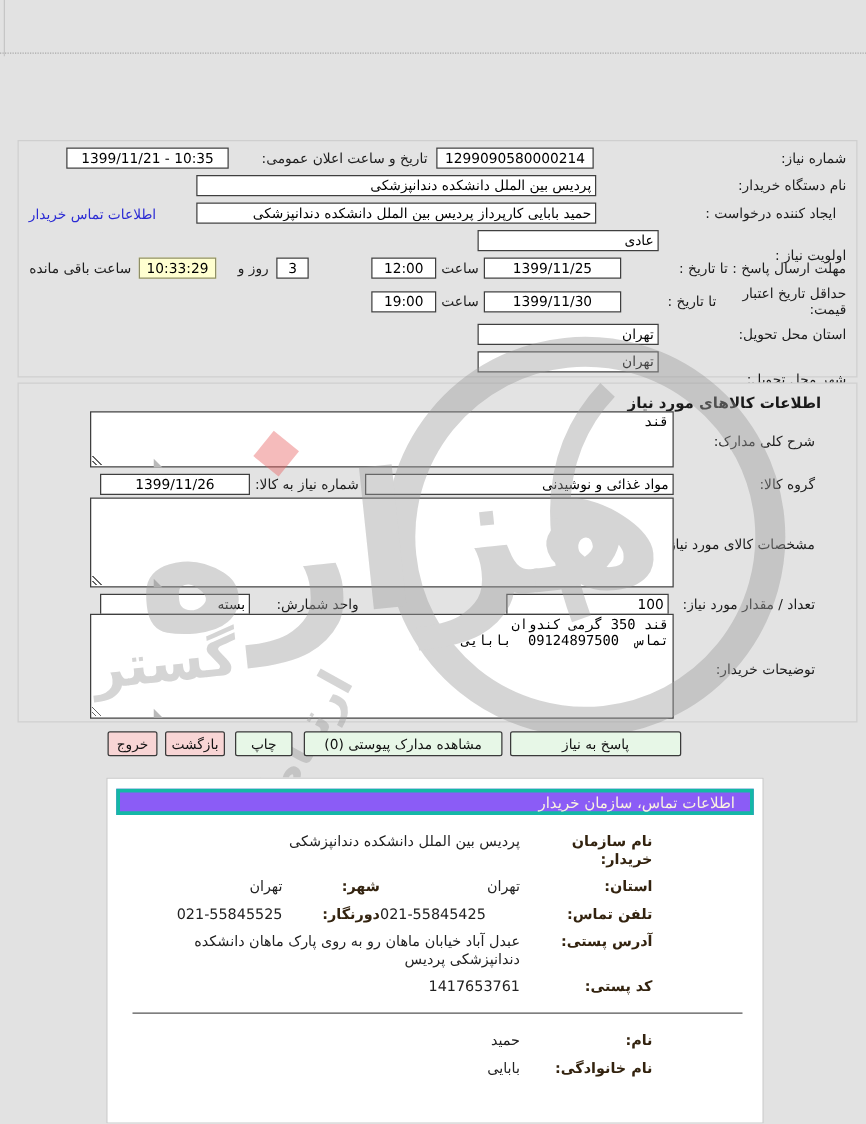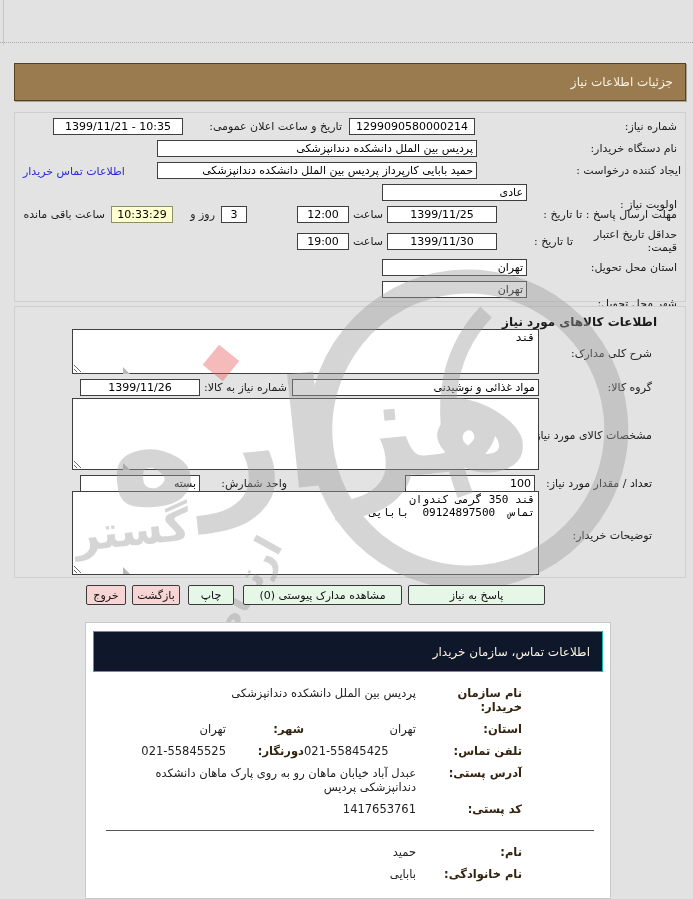--- a/index.html
+++ b/index.html
@@ -34,55 +34,52 @@
   .btn{position:absolute;height:20px;border:1px solid #3a3a3a;border-radius:2px;font-size:11px;
     font-family:"DejaVu Sans",sans-serif;color:#111;cursor:pointer;z-index:6;padding:0;}
   .btn.green{background:#e7f7e7;}
   .btn.pink{background:#f8d5d5;}
 
   #watermark{position:absolute;left:30px;top:268px;width:620px;height:370px;z-index:5;pointer-events:none;
     opacity:.42;transform:rotate(-6deg);}
 
   #contact-card{position:absolute;left:85px;top:622px;width:526px;height:277px;background:#ffffff;
     border:1px solid #c9c9c9;box-sizing:border-box;z-index:10;}
-  #bar2{position:relative;margin:8px 7px 0 7px;height:41px;background:#0f172a;border:1px solid #14b8a6;
+  #bar2{position:relative;margin:8px 7px 0 7px;height:21px;background:#8b5cf6;border:3px solid #14b8a6;
     color:#faf3e0;font-size:12px;display:flex;align-items:center;padding:0 12px;box-sizing:border-box;}
   .c-row{display:flex;direction:rtl;align-items:flex-start;padding:0 88px 0 12px;margin-top:8px;
     font-size:11.5px;color:#222;line-height:14px;}
   .c-label{width:106px;font-weight:bold;color:#33230f;flex:none;}
   .c-val{color:#222;}
   .c-val.num{direction:ltr;unicode-bidi:embed;}
   .c-label.second{width:78px;}
   .c-val.first{width:112px;}
   .c-hr{border:none;border-top:1px solid #555;margin:14px 16px 0 20px;}
   .c-heading{font-size:11.5px;font-weight:bold;color:#33230f;padding:0 88px 0 12px;margin-top:16px;}
 </style>
 </head>
 <body>
 
 <div id="screen">
 
   <div class="top-dotted"></div>
   <div class="left-edge-line"></div>
 
-  <div class="section-bar" id="bar1">
-    <span>جزئیات اطلاعات نیاز</span>
-  </div>
 
   <div class="fieldset" id="fs1">
 
     <span class="lbl" style="right:8px;top:7px;">شماره نیاز:</span>
     <input class="inp center" style="right: 210px; top: 5px; width: 126px;" readonly="" value="1299090580000214">
     <span class="lbl" style="right:343px;top:7px;">تاریخ و ساعت اعلان عمومی:</span>
     <input class="inp center" style="right: 502px; top: 5px; width: 130px;" readonly="" value="1399/11/21 - 10:35">
 
     <span class="lbl" style="right:8px;top:29px;">نام دستگاه خریدار:</span>
     <input class="inp rtl" style="right: 208px; top: 27px; width: 320px;" readonly="" value="پردیس بین الملل دانشکده دندانپزشکی">
 
-    <span class="lbl" style="right:4px;top:51px;">ایجاد کننده درخواست :</span>
+    <span class="lbl" style="right:16px;top:51px;">ایجاد کننده درخواست :</span>
     <input class="inp rtl" style="right: 208px; top: 49px; width: 320px;" readonly="" value="حمید بابایی کارپرداز پردیس بین الملل دانشکده دندانپزشکی">
     <a href="#" class="link" style="left:8px;top:52px;">اطلاعات تماس خریدار</a>
 
     <span class="lbl" style="right:8px;top:73px;margin-top:12px;">اولویت نیاز :</span>
     <input class="inp rtl" style="right: 158px; top: 71px; width: 145px;" readonly="" value="عادی">
 
     <span class="lbl" style="right:8px;top:95px;">مهلت ارسال پاسخ : تا تاریخ :</span>
     <input class="inp center" style="right: 188px; top: 93px; width: 110px;" readonly="" value="1399/11/25">
     <span class="lbl" style="right:302px;top:95px;">ساعت</span>
     <input class="inp center" style="right: 336px; top: 93px; width: 52px; margin-left: 32px;" readonly="" value="12:00">

